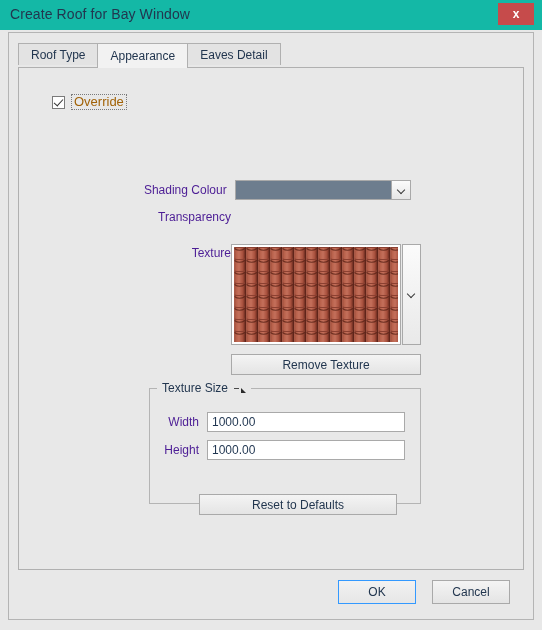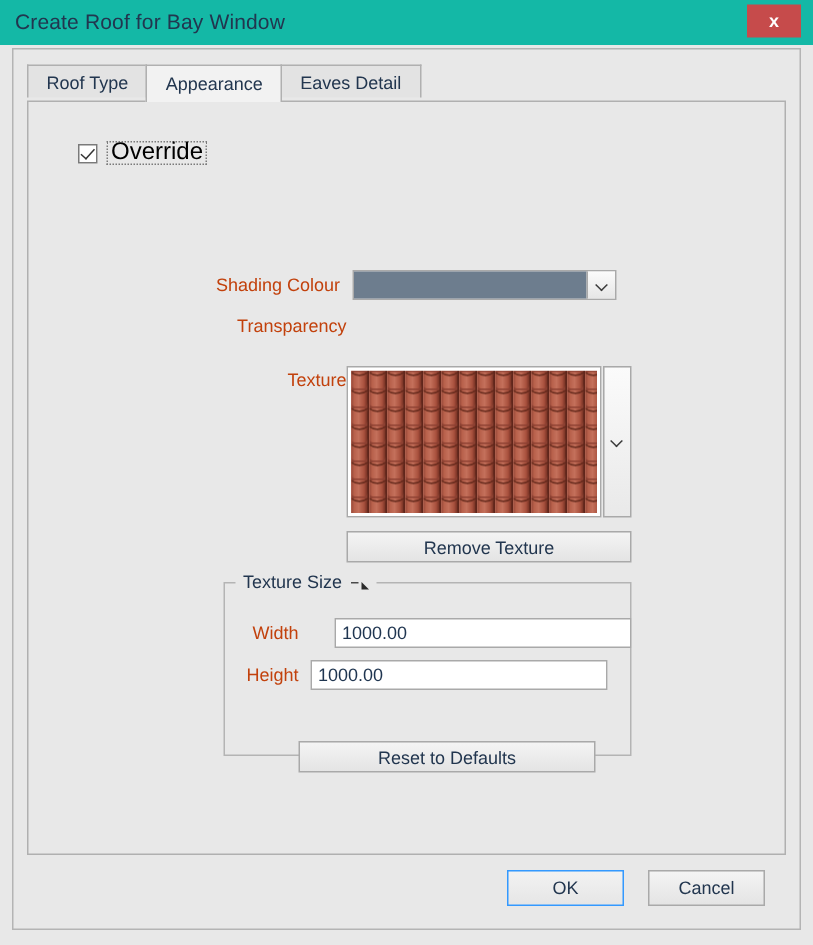--- a/index.html
+++ b/index.html
@@ -142,35 +142,35 @@
     width: 4px;
     height: 8px;
     border: solid #333333;
     border-width: 0 1.6px 1.6px 0;
     transform: rotate(42deg);
   }
   .override-label {
     margin-left: 6px;
     padding: 1px 2px;
     border: 1px dotted #7a7a7a;
-    font-size: 16px;
-    color: #000000;
+    font-size: 13px;
+    color: #a16207;
     line-height: 12px;
   }
 
   
   .row {
     position: absolute;
     display: flex;
     align-items: center;
   }
   .field-label {
     text-align: right;
     font-size: 12px;
-    color: #c2410c;
+    color: #4c1d95;
     padding-right: 8px;
     white-space: nowrap;
   }
 
   .textinput {
     background: #ffffff;
     border: 1px solid #a9a9a9;
     box-sizing: border-box;
     height: 20px;
     font-family: "Liberation Sans", sans-serif;
@@ -417,21 +417,21 @@
 
       <div class="groupbox"></div>
       <div class="group-title">
         <span>Texture Size</span>
         <span class="group-collapse">
           <span class="dash"></span>
             <span class="tri"></span>
         </span>
       </div>
 
-      <div class="row" style="left:130px; top:344px; width:272px;justify-content:space-between;">
+      <div class="row" style="left:130px; top:344px; width:272px;">
         <div class="field-label" style="width:50px;">Width</div>
         <input class="textinput" style="width: 198px;" type="text" value="1000.00">
       </div>
 
       <div class="row" style="left:130px; top:372px; width:308px;">
         <div class="field-label" style="width:50px;">Height</div>
         <input class="textinput" style="width: 198px;" type="text" value="1000.00">
       </div>
 
       <button class="button reset-defaults">Reset to Defaults</button>

